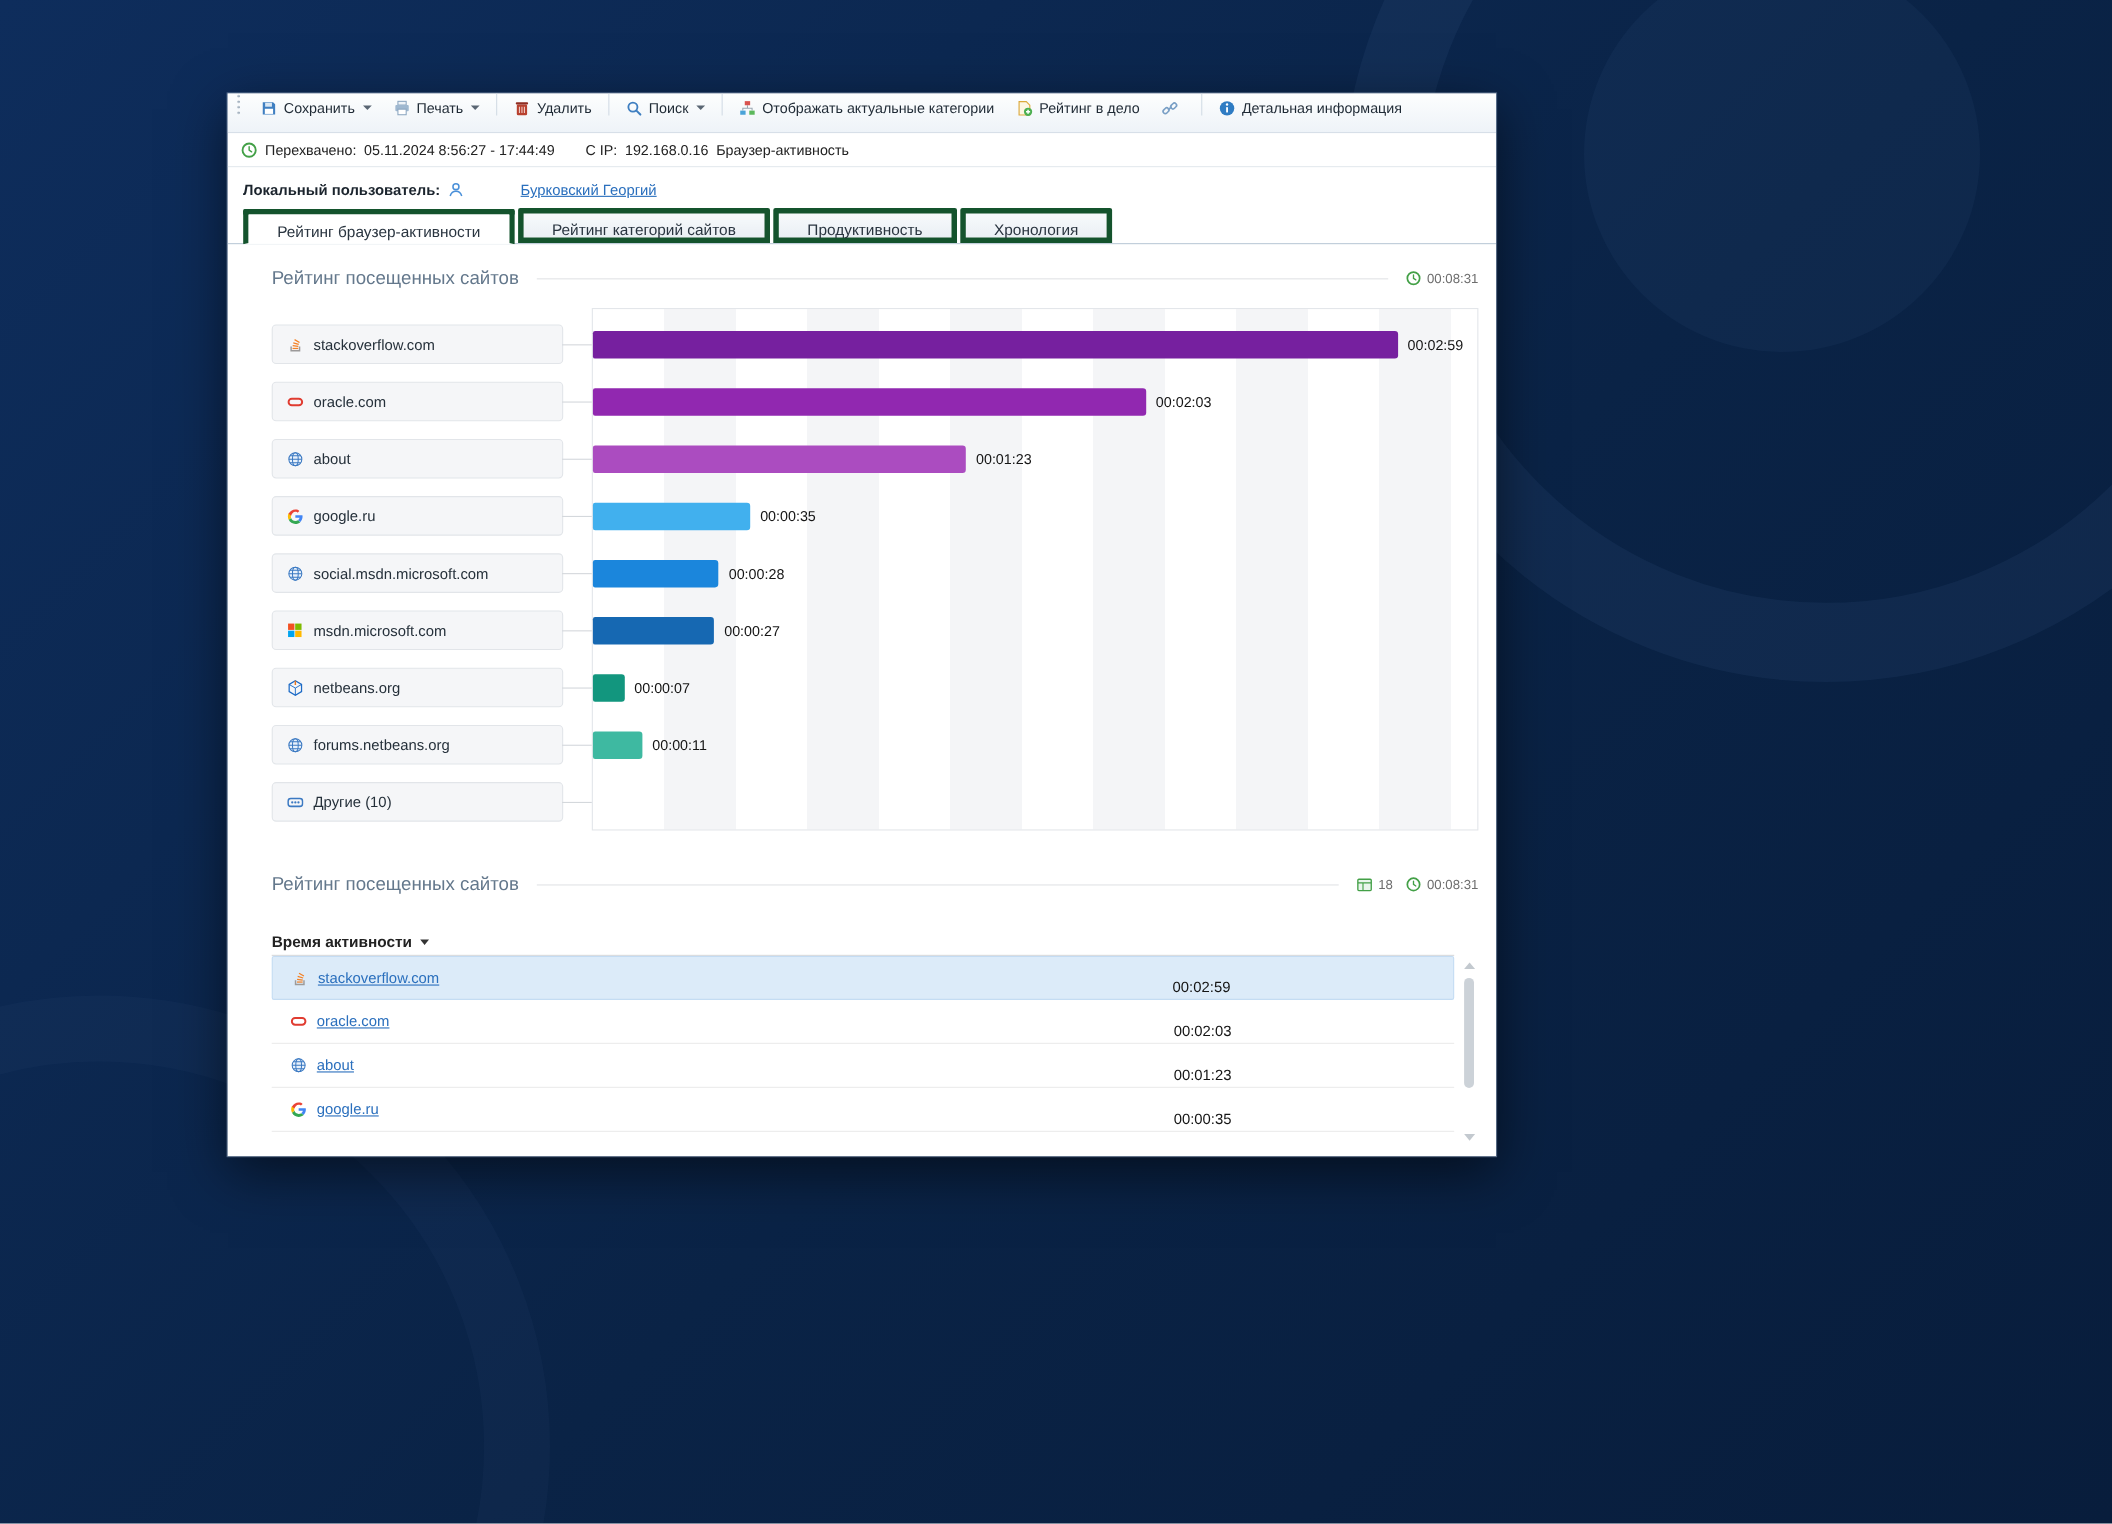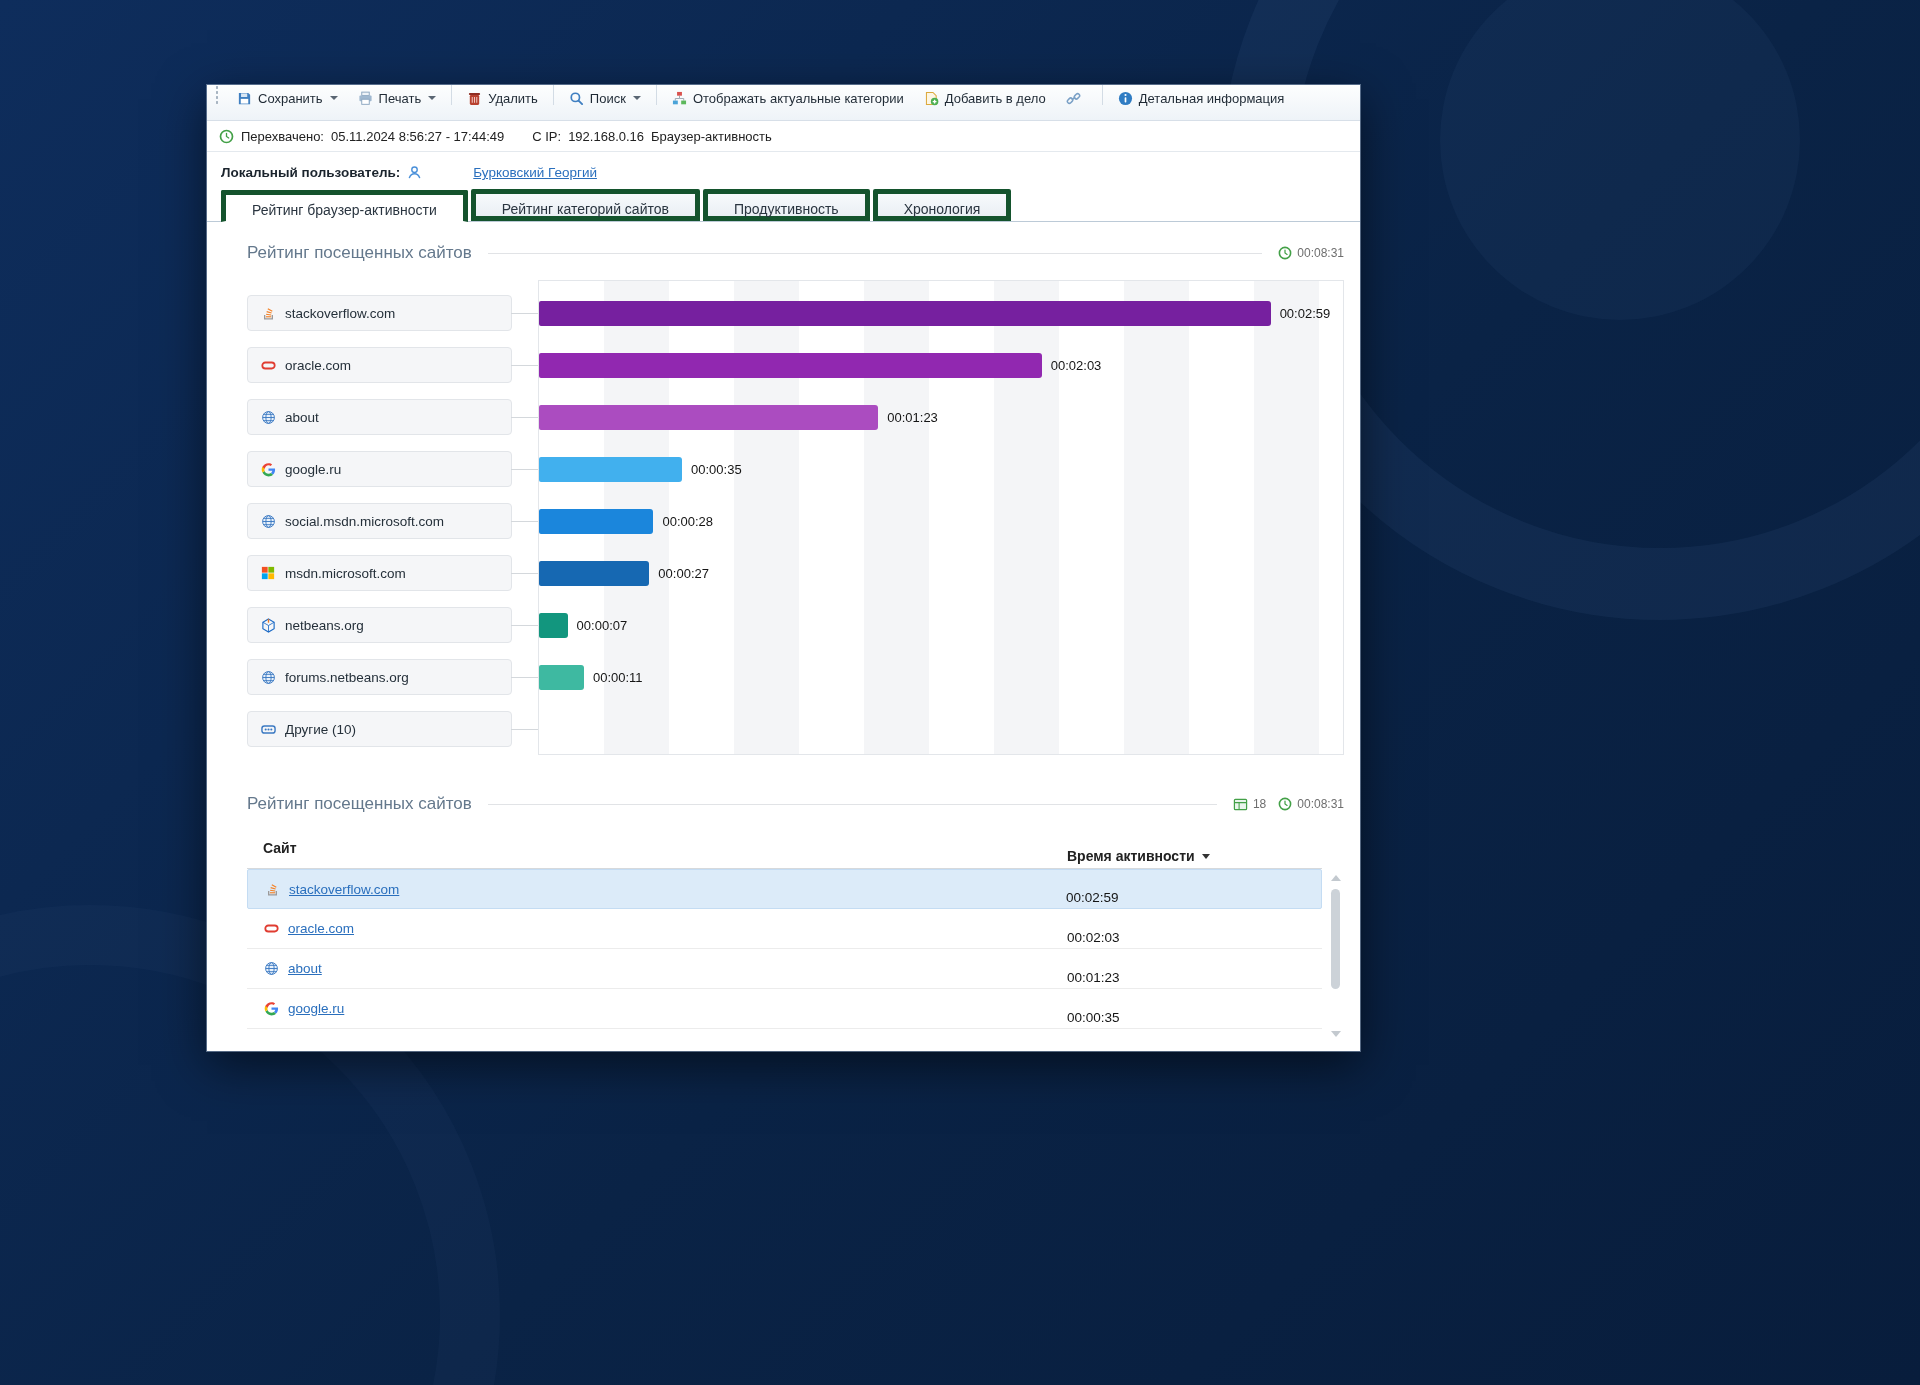--- a/index.html
+++ b/index.html
@@ -160,21 +160,21 @@
         </svg>
       <span>Отображать актуальные категории</span>
     </div>
 
     <div class="tbtn">
       <svg class="icn" width="15" height="15" viewBox="0 0 16 16">
           <path d="M2.6 1.5h7l3.4 3.4v9.6H2.6z" fill="#fdf6e3" stroke="#dca93c" stroke-width="1.1"></path>
           <circle cx="11.3" cy="11.3" r="4" fill="#4caf50"></circle>
           <path d="M11.3 9.3v4M9.3 11.3h4" stroke="#fff" stroke-width="1.5"></path>
         </svg>
-      <span>Добавить в дело</span>
+      <span>Рейтинг в дело</span>
     </div>
 
     <div class="tbtn">
       <svg class="icn" width="15" height="15" viewBox="0 0 16 16" fill="none" stroke="#7aa0c6" stroke-width="1.6">
           <path d="M6.3 9.7l3.4-3.4"></path>
           <rect x="1.2" y="8.2" width="6.2" height="4.2" rx="2.1" transform="rotate(-45 4.3 10.3)"></rect>
           <rect x="8.6" y="3.6" width="6.2" height="4.2" rx="2.1" transform="rotate(-45 11.7 5.7)"></rect>
         </svg>
       <span></span>
     </div>
@@ -401,21 +401,20 @@
         <svg class="icn" width="14" height="14" viewBox="0 0 16 16">
             <circle cx="8" cy="8" r="6.4" fill="none" stroke="#43a047" stroke-width="1.8"></circle>
             <path d="M8 4.6V8l2.4 1.6" stroke="#43a047" stroke-width="1.4" fill="none" stroke-linecap="round"></path>
           </svg>
         <span>00:08:31</span>
       </span>
     </div>
 
     <div class="tablebox">
       <div class="thead">
-        <div class="col-site">Сайт</div>
         <div class="col-time">
           <span>Время активности</span>
           <span class="sortarrow"></span>
         </div>
       </div>
 
       <div class="trow selected">
         <div class="col-site">
           <span class="fav">
               <svg width="15" height="15" viewBox="0 0 16 16">

